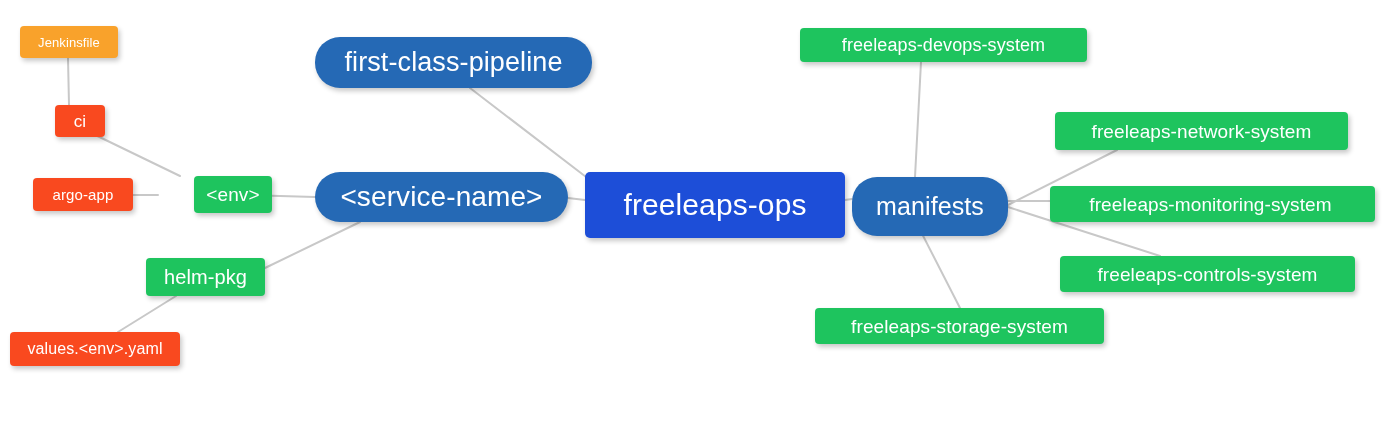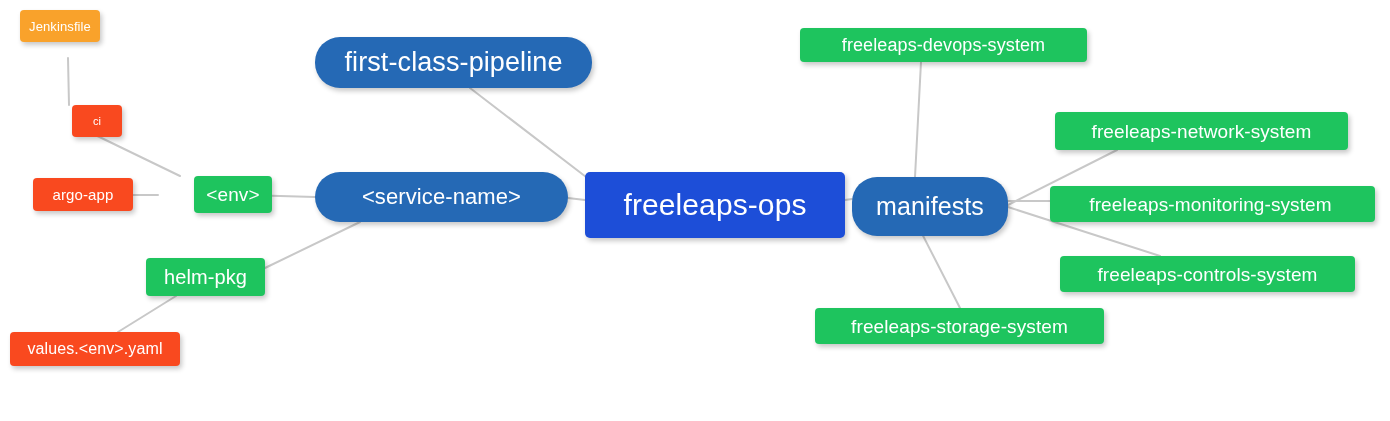--- a/index.html
+++ b/index.html
@@ -62,28 +62,28 @@
       <line x1="69" y1="105" x2="68" y2="58" stroke="#c8c8c8" stroke-width="2" stroke-linecap="round"></line>
       <line x1="176" y1="296" x2="118" y2="332" stroke="#c8c8c8" stroke-width="2" stroke-linecap="round"></line>
       <line x1="845" y1="200" x2="852" y2="199" stroke="#c8c8c8" stroke-width="2" stroke-linecap="round"></line>
       <line x1="915" y1="177" x2="921" y2="62" stroke="#c8c8c8" stroke-width="2" stroke-linecap="round"></line>
       <line x1="1008" y1="205" x2="1117" y2="150" stroke="#c8c8c8" stroke-width="2" stroke-linecap="round"></line>
       <line x1="1008" y1="201" x2="1050" y2="201" stroke="#c8c8c8" stroke-width="2" stroke-linecap="round"></line>
       <line x1="1008" y1="207" x2="1160" y2="256" stroke="#c8c8c8" stroke-width="2" stroke-linecap="round"></line>
       <line x1="916" y1="222" x2="960" y2="308" stroke="#c8c8c8" stroke-width="2" stroke-linecap="round"></line>
     </svg>
   <div id="node-layer">
-      <div class="node orange" style="left: 20px; top: 10px; width: 80px; height: 32px; font-size: 13px;">Jenkinsfile</div>
-      <div class="node red" style="left: 55px; top: 105px; width: 50px; height: 32px; font-size: 11px; margin-left: 17px;">ci</div>
+      <div class="node orange" style="left: 20px; top: 26px; width: 98px; height: 32px; font-size: 13px;">Jenkinsfile</div>
+      <div class="node red" style="left: 55px; top: 105px; width: 50px; height: 32px; font-size: 17px;">ci</div>
       <div class="node red" style="left: 33px; top: 178px; width: 100px; height: 33px; font-size: 15px;">argo-app</div>
       <div class="node green" style="left: 158px; top: 176px; width: 78px; height: 37px; font-size: 19px; margin-left: 36px;">&lt;env&gt;</div>
       <div class="node green" style="left: 146px; top: 258px; width: 119px; height: 38px; font-size: 20px;">helm-pkg</div>
       <div class="node red" style="left: 10px; top: 332px; width: 170px; height: 34px; font-size: 16px;">values.&lt;env&gt;.yaml</div>
       <div class="node blue" style="left: 315px; top: 37px; width: 277px; height: 51px; font-size: 27px;">first-class-pipeline</div>
-      <div class="node blue" style="left: 315px; top: 172px; width: 253px; height: 50px; font-size: 22px;">&lt;service-name&gt;</div>
+      <div class="node blue" style="left: 315px; top: 172px; width: 253px; height: 50px; font-size: 28px;">&lt;service-name&gt;</div>
       <div class="node root" style="left: 585px; top: 172px; width: 260px; height: 66px; font-size: 30px;">freeleaps-ops</div>
       <div class="node blue" style="left: 852px; top: 177px; width: 156px; height: 59px; font-size: 25px;">manifests</div>
       <div class="node green" style="left: 800px; top: 28px; width: 287px; height: 34px; font-size: 18px;">freeleaps-devops-system</div>
       <div class="node green" style="left: 1055px; top: 112px; width: 293px; height: 38px; font-size: 19px;">freeleaps-network-system</div>
       <div class="node green" style="left: 1050px; top: 186px; width: 325px; height: 36px; font-size: 19px; padding-left: 6px;">freeleaps-monitoring-system</div>
       <div class="node green" style="left: 1060px; top: 256px; width: 295px; height: 36px; font-size: 19px;">freeleaps-controls-system</div>
       <div class="node green" style="left: 815px; top: 308px; width: 289px; height: 36px; font-size: 19px;">freeleaps-storage-system</div>
     </div>
 </div>
 

